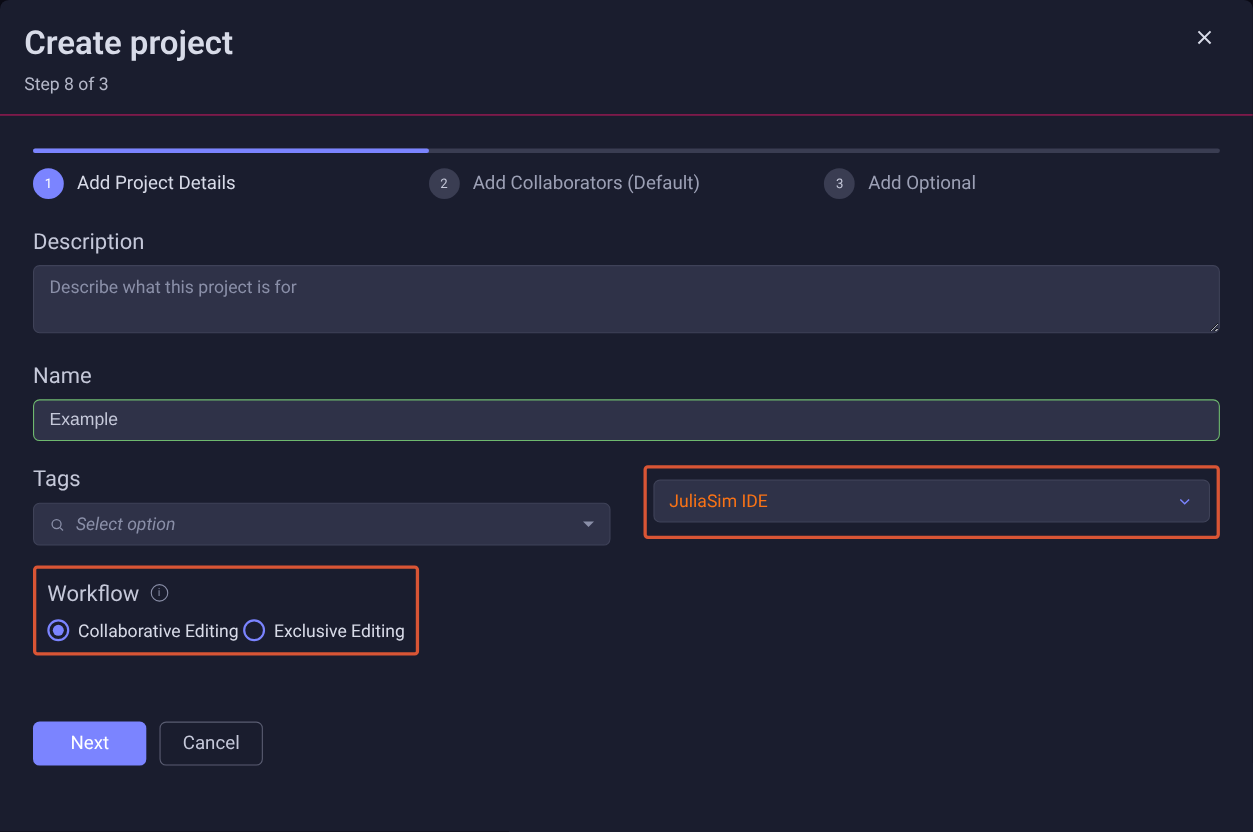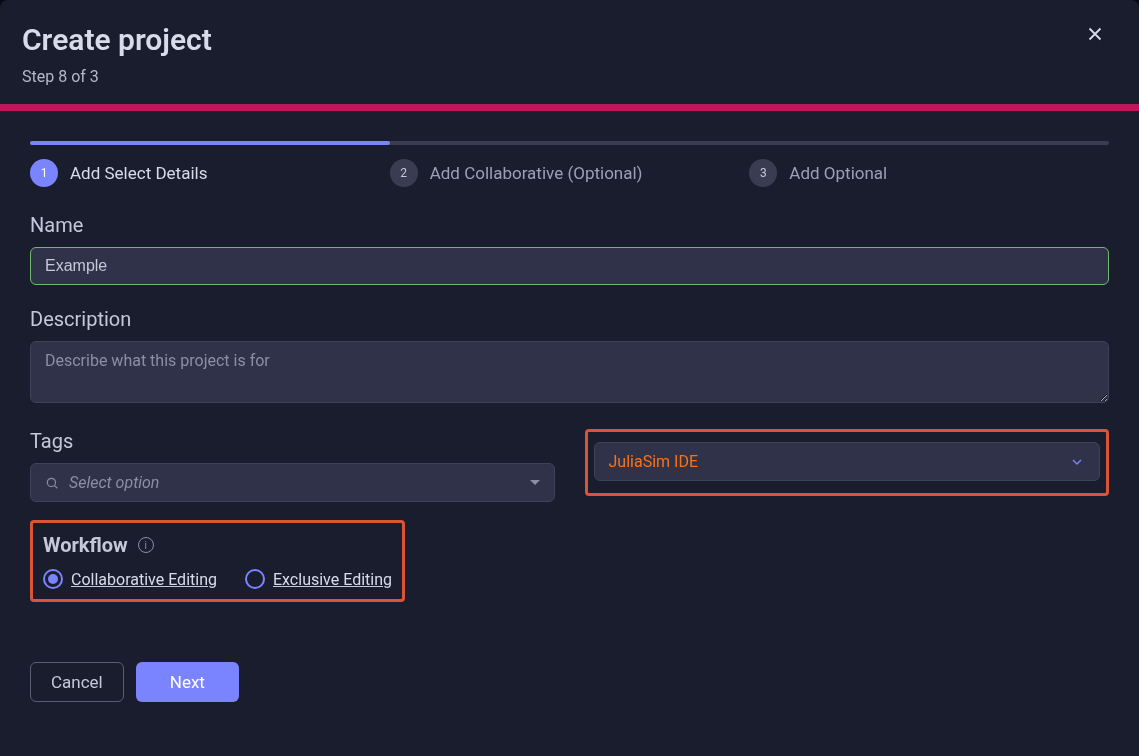--- a/index.html
+++ b/index.html
@@ -23,21 +23,21 @@
   height: 100%;
   border-radius: 8px 8px 0 0;
   overflow: hidden;
 }
 
 .modal-header {
   padding: 22px 32px 18px 22px;
   display: flex;
   justify-content: space-between;
   align-items: flex-start;
-  border-bottom: 7px solid #be185d;
+  border-bottom: 1px solid #be185d;
 }
 
 .modal-title {
   font-size: 30px;
   font-weight: 600;
   color: #d8dbe8;
   margin-bottom: 10px;
 }
 
 .modal-subtitle {
@@ -228,22 +228,21 @@
   border-radius: 50%;
   display: inline-flex;
   align-items: center;
   justify-content: center;
   font-size: 10px;
   color: #8a8fa8;
 }
 
 .radio-group {
   display: flex;
-  gap: 28px;
-  text-decoration: underline;
+  gap: 4px;
 }
 
 .radio-item {
   display: flex;
   align-items: center;
   gap: 8px;
   cursor: pointer;
 }
 
 .radio-circle {
@@ -321,40 +320,40 @@
   </div>
 
   <div class="modal-body">
     <div class="progress-track">
       <div class="progress-fill"></div>
     </div>
 
     <div class="steps">
       <div class="step">
         <div class="step-circle active">1</div>
-        <div class="step-label active">Add Select Details</div>
+        <div class="step-label active">Add Project Details</div>
       </div>
       <div class="step">
         <div class="step-circle">2</div>
-        <div class="step-label">Add Collaborative (Optional)</div>
+        <div class="step-label">Add Collaborators (Default)</div>
       </div>
       <div class="step">
         <div class="step-circle">3</div>
         <div class="step-label">Add Optional</div>
       </div>
     </div>
 
     <div class="form-group">
+      <label class="form-label">Description</label>
+      <textarea class="form-textarea" placeholder="Describe what this project is for" style=""></textarea>
+    </div>
+
+    <div class="form-group">
       <label class="form-label">Name</label>
       <input type="text" class="form-input" value="Example" style="">
-    </div>
-
-    <div class="form-group">
-      <label class="form-label">Description</label>
-      <textarea class="form-textarea" placeholder="Describe what this project is for" style=""></textarea>
     </div>
 
     <div class="form-row">
       <div class="form-col">
         <label class="form-label">Tags</label>
         <div class="select-wrapper">
           <svg class="search-icon" width="14" height="14" viewBox="0 0 24 24" fill="none" stroke="currentColor" stroke-width="2">
             <circle cx="11" cy="11" r="7"></circle>
             <path d="M21 21l-4.5-4.5"></path>
           </svg>
@@ -371,34 +370,34 @@
               <path d="M6 9l6 6 6-6"></path>
             </svg>
           </div>
         </div>
       </div>
     </div>
 
     <div class="workflow-container" style="margin-top:18px;">
       <div class="highlight-box">
         <div class="workflow-header">
-          <label class="form-label" style="margin-bottom:0;font-weight:bold;">Workflow</label>
+          <label class="form-label" style="margin-bottom:0;">Workflow</label>
           <span class="info-icon">i</span>
         </div>
         <div class="radio-group">
           <div class="radio-item">
             <div class="radio-circle checked"></div>
             <span class="radio-label">Collaborative Editing</span>
           </div>
           <div class="radio-item">
             <div class="radio-circle"></div>
             <span class="radio-label">Exclusive Editing</span>
           </div>
         </div>
       </div>
     </div>
 
     <div class="modal-footer">
+      <button class="btn btn-primary">Next</button>
       <button class="btn btn-secondary">Cancel</button>
-      <button class="btn btn-primary">Next</button>
     </div>
   </div>
 </div>
 
 </body></html>

